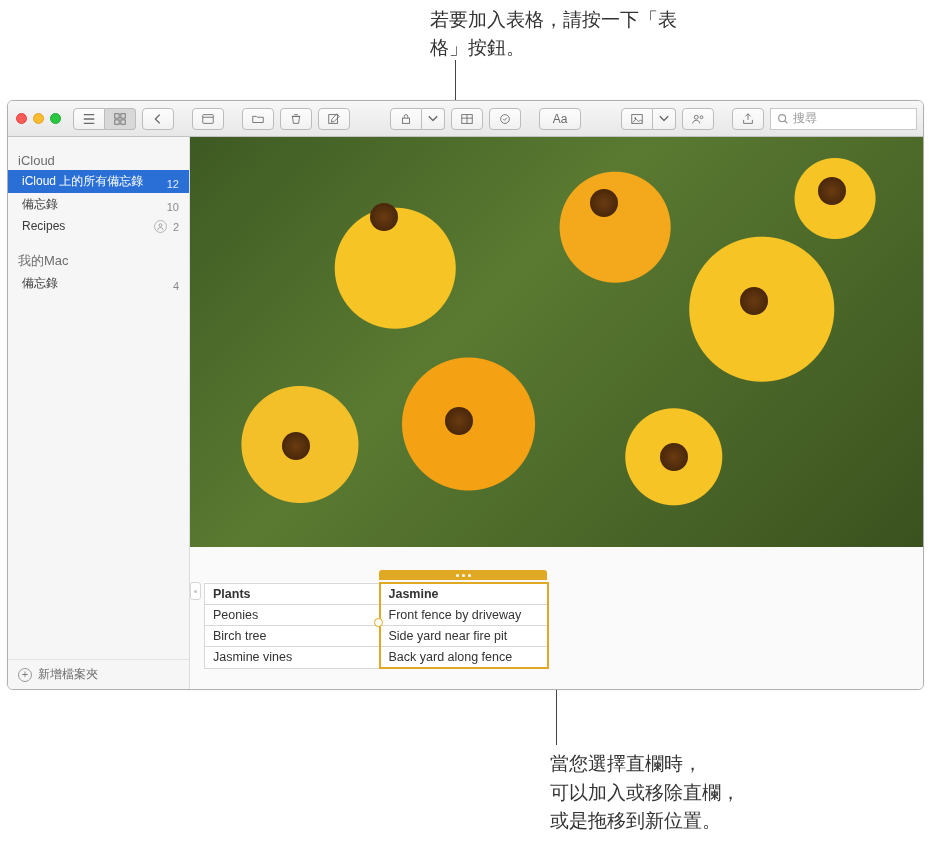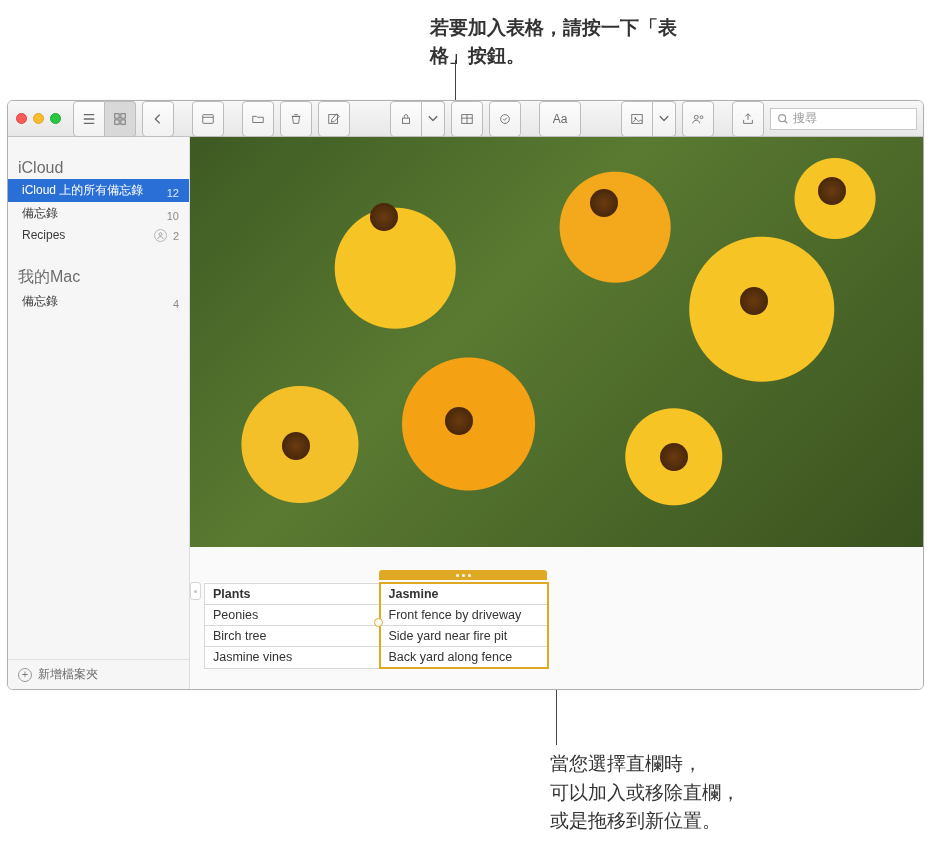--- a/index.html
+++ b/index.html
@@ -9,28 +9,27 @@
     width: 931px;
     height: 849px;
     position: relative;
     font-size: 13px;
     color: #333;
   }
 
   
   .callout-top {
     position: absolute;
-    top: 14px;
+    top: 6px;
     left: 430px;
     width: 260px;
     font-size: 19px;
     line-height: 1.45;
     color: #333;
     text-align: left;
-    font-weight: bold;
   }
   .callout-top-line {
     position: absolute;
     left: 455px; top: 60px;
     width: 1px; height: 40px;
     background: #444;
   }
 
   .callout-bottom {
     position: absolute;
@@ -72,21 +71,21 @@
     padding: 0 6px;
     gap: 6px;
   }
   .traffic { display: flex; gap: 6px; margin-right: 6px; margin-left:2px; }
   .traffic span { width: 11px; height: 11px; border-radius: 50%; display:inline-block; }
   .traffic .r{background:#fc5b57;border:1px solid #e24340;}
   .traffic .y{background:#fdbc2e;border:1px solid #e0a127;}
   .traffic .g{background:#28c940;border:1px solid #1fa833;}
 
   .btn {
-    height: 36px;
+    height: 22px;
     min-width: 30px;
     padding: 0 8px;
     background: linear-gradient(#fdfdfd,#f1f1f1);
     border: 1px solid #bcbcbc;
     border-radius: 4px;
     display: inline-flex;
     align-items: center;
     justify-content: center;
     color: #5a5a5a;
     font-size: 12px;
@@ -124,23 +123,23 @@
   
   .sidebar {
     width: 182px;
     background:#f6f6f6;
     border-right:1px solid #dcdcdc;
     display:flex;
     flex-direction:column;
     font-size:12px;
   }
   .sb-group-title {
-    padding: 22px 10px 2px 10px;
+    padding: 16px 10px 2px 10px;
     color:#6d6d6d;
-    font-size:16px;
+    font-size:13px;
   }
   .sb-item {
     display:flex;
     align-items:flex-end;
     padding: 3px 10px 3px 14px;
     color:#3a3a3a;
     justify-content: space-between;
   }
   .sb-item .count { color:#8a8a8a; font-size:11px; }
   .sb-item.selected { background:#2a6fd6; color:#fff; }

